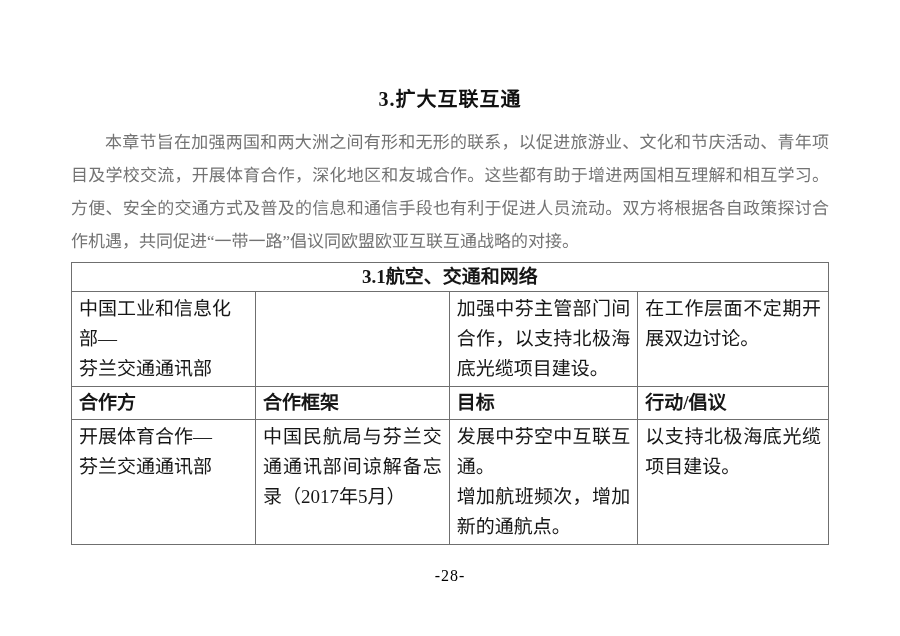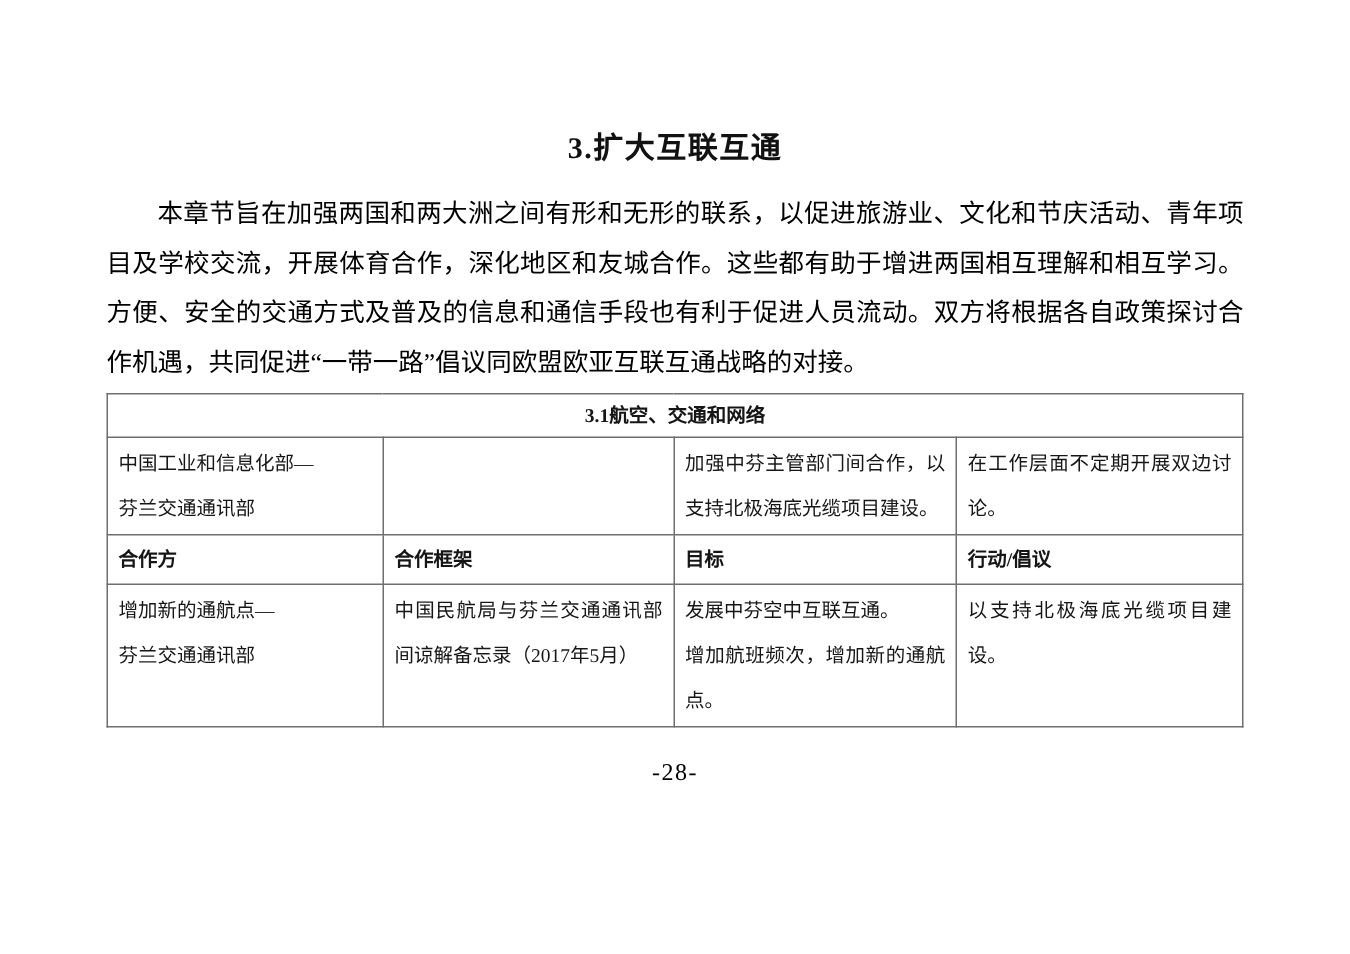--- a/index.html
+++ b/index.html
@@ -21,28 +21,28 @@
     line-height: 26px;
     letter-spacing: 1px;
   }
   .body-paragraph {
     width: 758px;
     margin: 14px auto 0 auto;
     font-size: 17px;
     line-height: 33px;
     text-align: justify;
     text-indent: 2em;
-    color: #000000;
+    color: #737373;
   }
   table.coop-table {
     width: 758px;
     margin: 4px auto 0 auto;
     border-collapse: collapse;
     table-layout: fixed;
-    font-size: 13px;
+    font-size: 19px;
     color: #161616;
   }
   .coop-table td, .coop-table th {
     border: 1px solid #6f6f6f;
     padding: 2px 7px;
     vertical-align: top;
     text-align: left;
     line-height: 30px;
     word-break: break-all;
     overflow-wrap: break-word;
@@ -103,21 +103,21 @@
         </td>
       </tr>
       <tr>
         <th>合作方</th>
         <th>合作框架</th>
         <th>目标</th>
         <th>行动/倡议</th>
       </tr>
       <tr>
         <td>
-          <div class="cell-line">增加新的通航点—</div>
+          <div class="cell-line">开展体育合作—</div>
           <div class="cell-line">芬兰交通通讯部</div>
         </td>
         <td>
           <div class="cell-para">中国民航局与芬兰交通通讯部间谅解备忘录（2017年5月）</div>
         </td>
         <td>
           <div class="cell-para">发展中芬空中互联互通。</div>
           <div class="cell-para">增加航班频次，增加新的通航点。</div>
         </td>
         <td>

